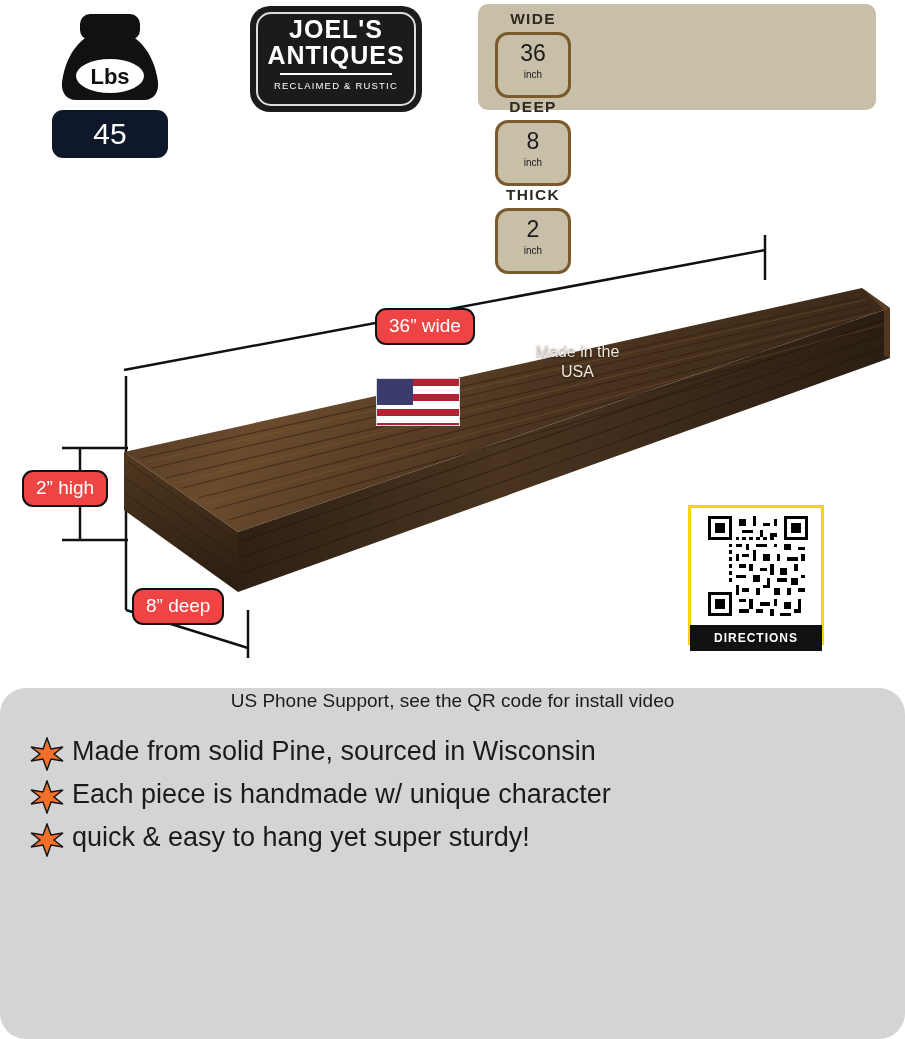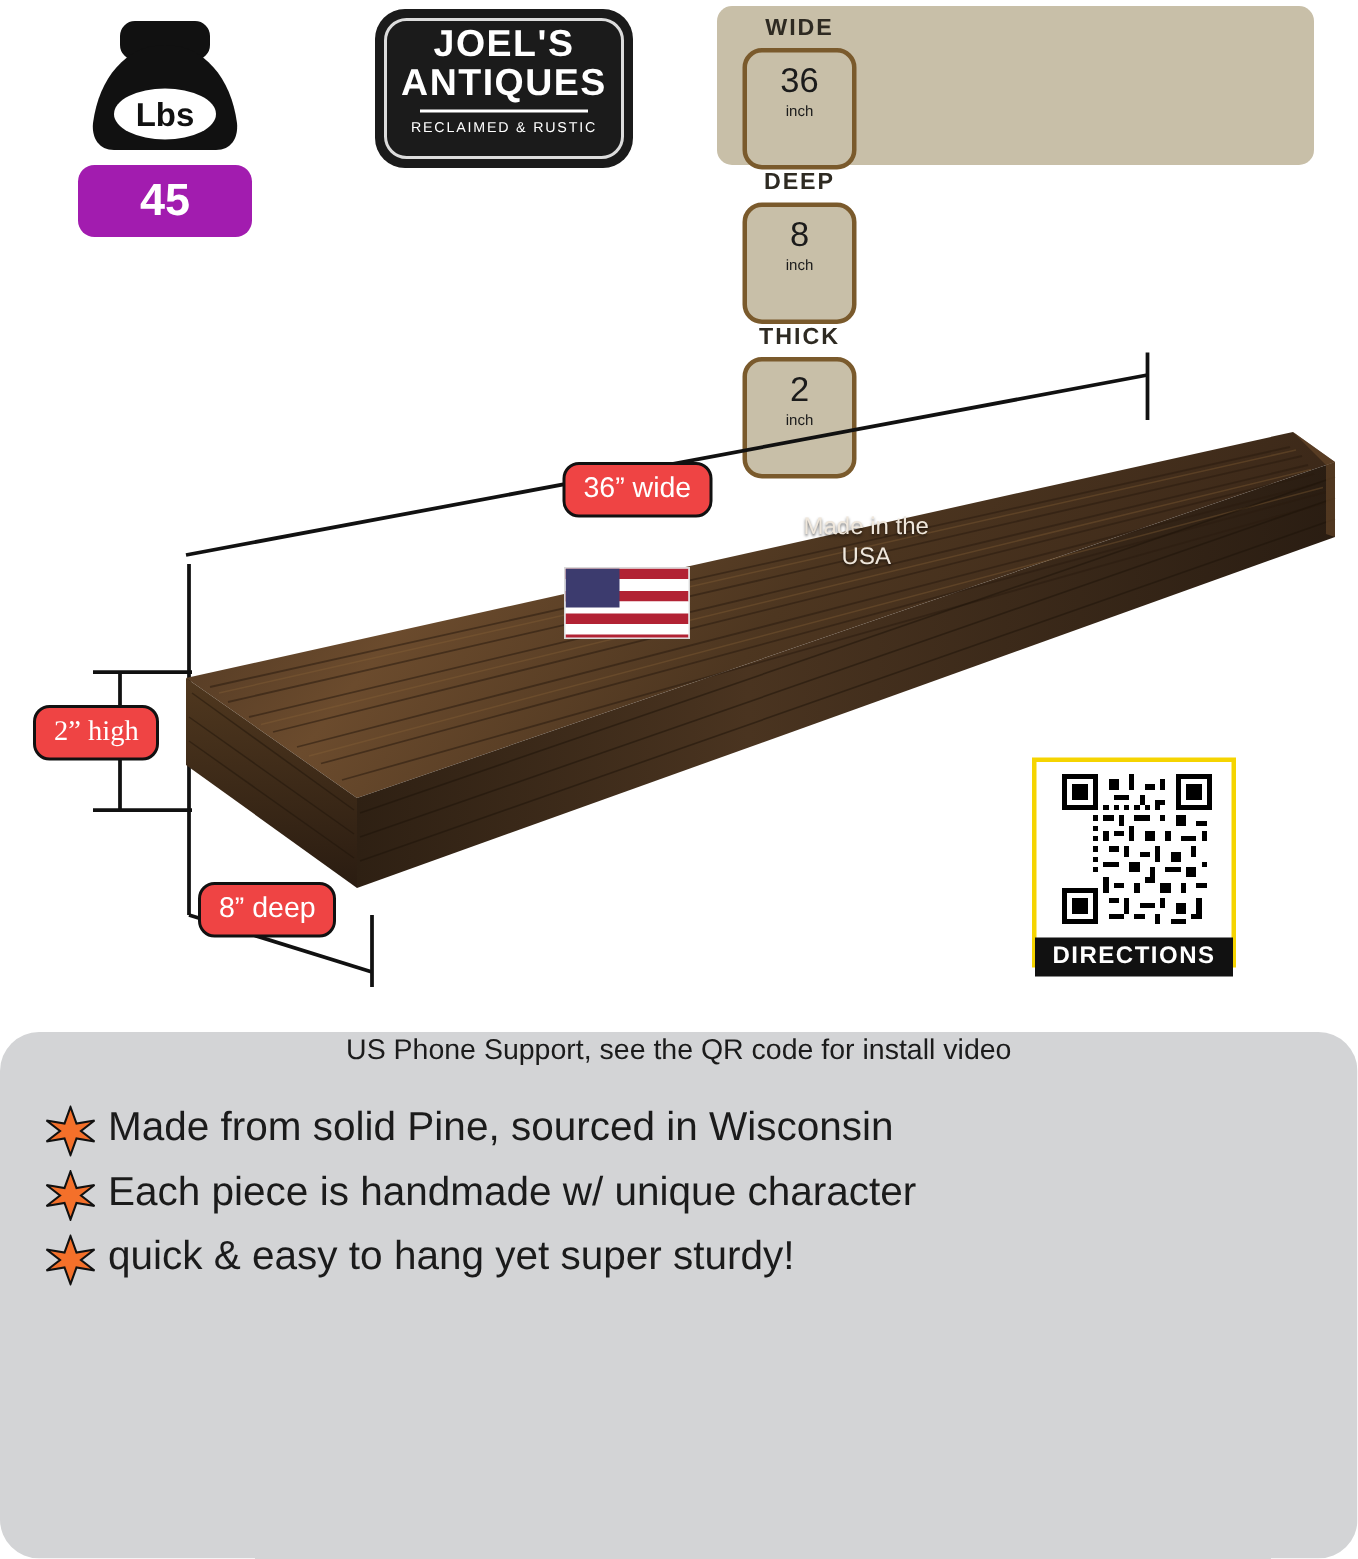--- a/index.html
+++ b/index.html
@@ -25,28 +25,27 @@
     text-align: center;
   }
   .weight-icon {
     position: relative;
     width: 124px; height: 96px;
     margin: 0 auto;
   }
   .weight-badge {
     margin: 6px auto 0;
     width: 116px; height: 48px;
-    background: #a21caf;
+    background: #0f172a;
     border-radius: 11px;
     color: #ffffff;
     font-size: 30px;
     line-height: 48px;
     text-align: center;
     font-family: "Liberation Sans", sans-serif;
-    font-weight: bold;
   }
 
   .logo-block {
     position: absolute;
     left: 250px; top: 6px;
     width: 178px; height: 112px;
   }
   .logo-badge {
     position: relative;
     width: 172px; height: 106px;
@@ -88,21 +87,21 @@
   }
   .dim-col { width: 110px; text-align: center; }
   .dim-title {
     font-size: 15.5px;
     letter-spacing: 1.3px;
     color: #2e2a22;
     font-weight: bold;
     margin-bottom: 4px;
   }
   .dim-box {
-    width: 76px; height: 81px;
+    width: 76px; height: 66px;
     margin: 0 auto;
     border: 3px solid #7a5a2c;
     border-radius: 13px;
     background: #c8bfa8;
     padding-top: 6px;
   }
   .dim-value { font-size: 23px; color: #1b1b1b; line-height: 25px; }
   .dim-unit  { font-size: 10px; color: #1b1b1b; line-height: 17px; }
 
   
@@ -113,21 +112,21 @@
     background: #ef4444;
     color: #ffffff;
     border: 2px solid #111111;
     border-radius: 11px;
     font-size: 19px;
     padding: 5px 12px 6px;
     white-space: nowrap;
     font-family: "Liberation Sans", sans-serif;
   }
   #callout-wide { left: 375px; top: 128px; }
-  #callout-high { left: 22px; top: 290px; font-family: Liberation Serif, serif; }
+  #callout-high { left: 22px; top: 290px; }
   #callout-deep { left: 132px; top: 408px; }
 
   .made-text {
     position: absolute;
     left: 505px; top: 162px;
     width: 145px;
     text-align: center;
     color: #efe7dc;
     font-size: 16px;
     line-height: 20px;
@@ -159,21 +158,21 @@
     background: #ffffff;
     border: 3px solid #f5d400;
   }
   .qr-canvas { position: absolute; left: 8px; top: 8px; width: 118px; height: 100px; }
   .qr-label {
     position: absolute;
     left: 690px; top: 445px;
     width: 132px; height: 26px;
     background: #111111;
     color: #ffffff;
-    font-size: 16px;
+    font-size: 12px;
     letter-spacing: 1px;
     text-align: center;
     line-height: 26px;
     font-weight: bold;
   }
 
   
   .bottom {
     position: absolute;
     left: 0; top: 688px;

